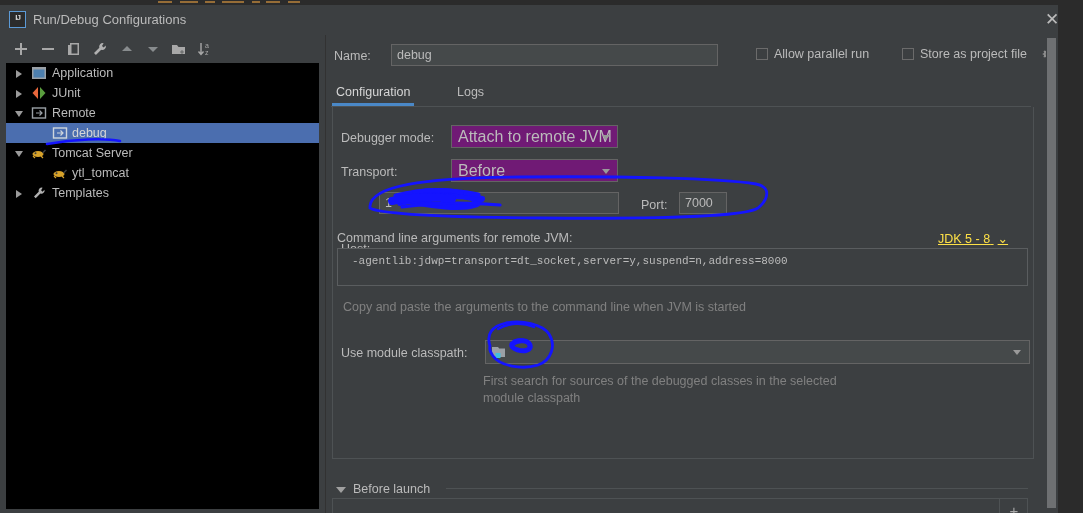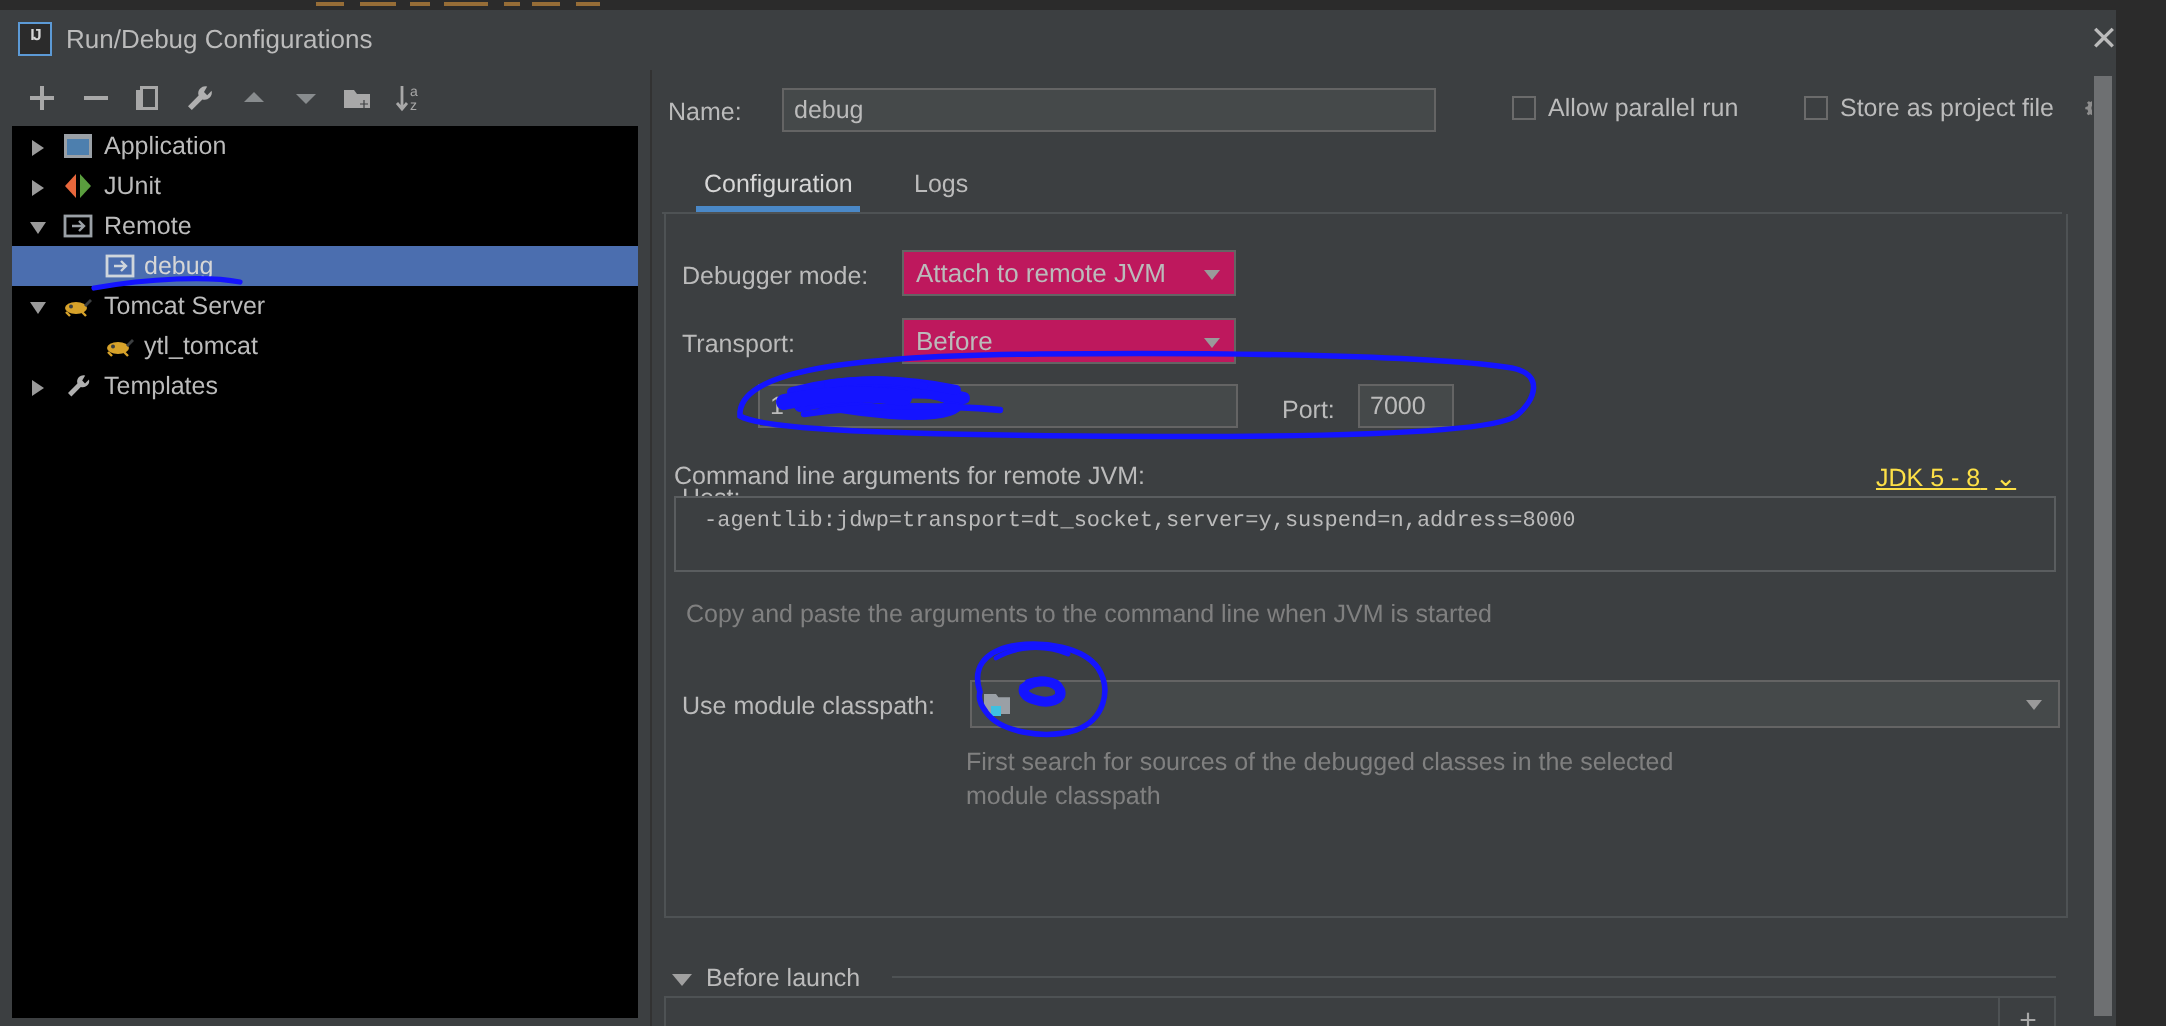--- a/index.html
+++ b/index.html
@@ -221,21 +221,21 @@
   .tab {
     position: absolute;
     top: 0;
     height: 26px;
     line-height: 24px;
     font-size: 12.5px;
     color: #bbbbbb;
     cursor: pointer;
     padding: 0 4px;
   }
-  .tab.active { color: #d6d6d6; margin-left: 16px; }
+  .tab.active { color: #d6d6d6; }
   .tab.active::after {
     content: "";
     position: absolute;
     left: 0; right: 0; bottom: 0;
     height: 3px;
     background: #4a88c7;
   }
   .tab-line {
     position: absolute;
     left: 5px; top: 71px;
@@ -249,26 +249,26 @@
     left: 6px; top: 72px;
     width: 702px;
     height: 352px;
     border: 1px solid #4e5254;
     border-top: none;
     box-sizing: border-box;
   }
 
   .combo {
     position: absolute;
-    background: #be185d;
+    background: #701a75;
     border: 1px solid #646464;
     box-sizing: border-box;
     height: 23px;
     color: #bbbbbb;
-    font-size: 13px;
+    font-size: 16px;
     line-height: 21px;
     padding-left: 6px;
     cursor: pointer;
     white-space: nowrap;
     overflow: hidden;
   }
   .combo .arrow {
     position: absolute;
     right: 7px; top: 9px;
     width: 0; height: 0;

